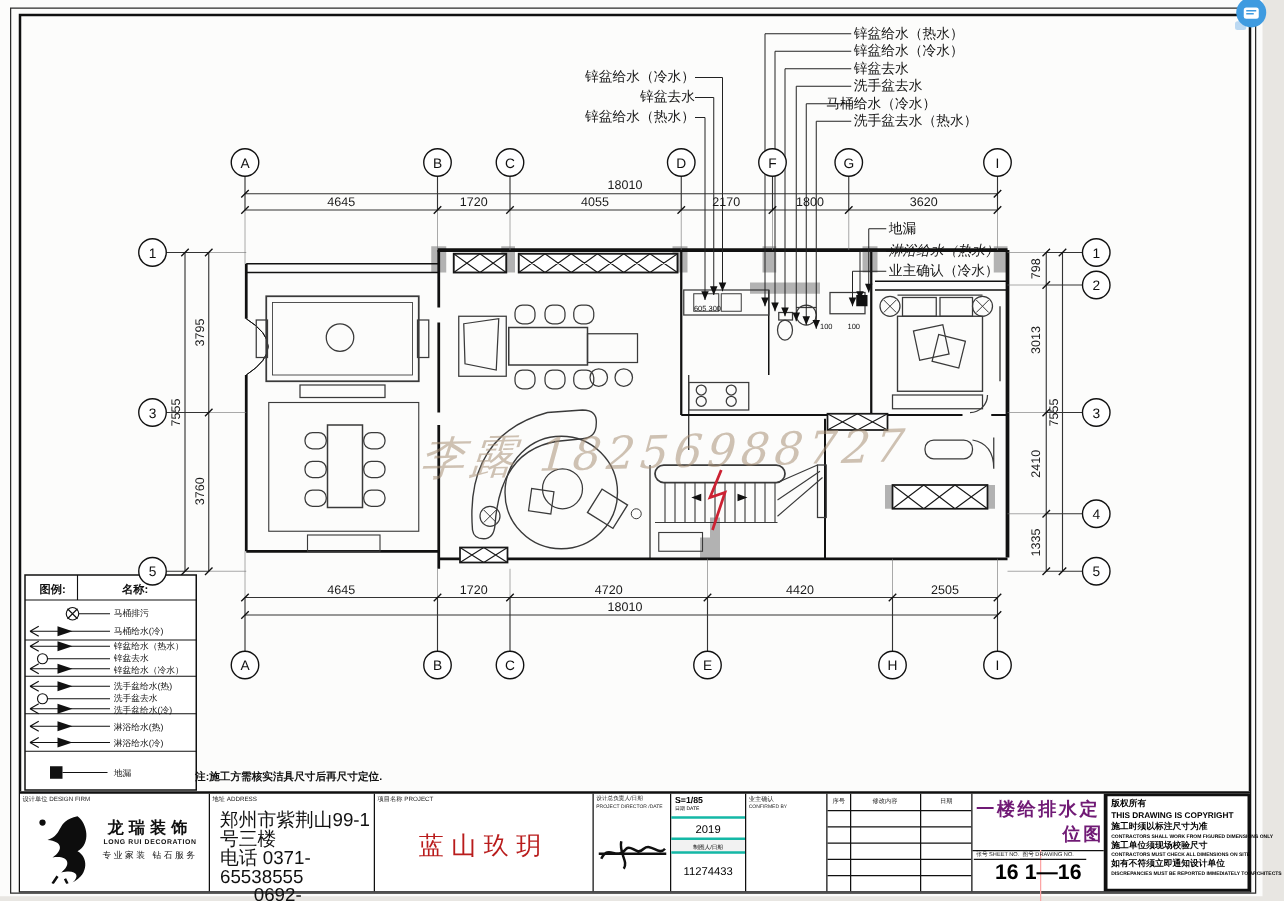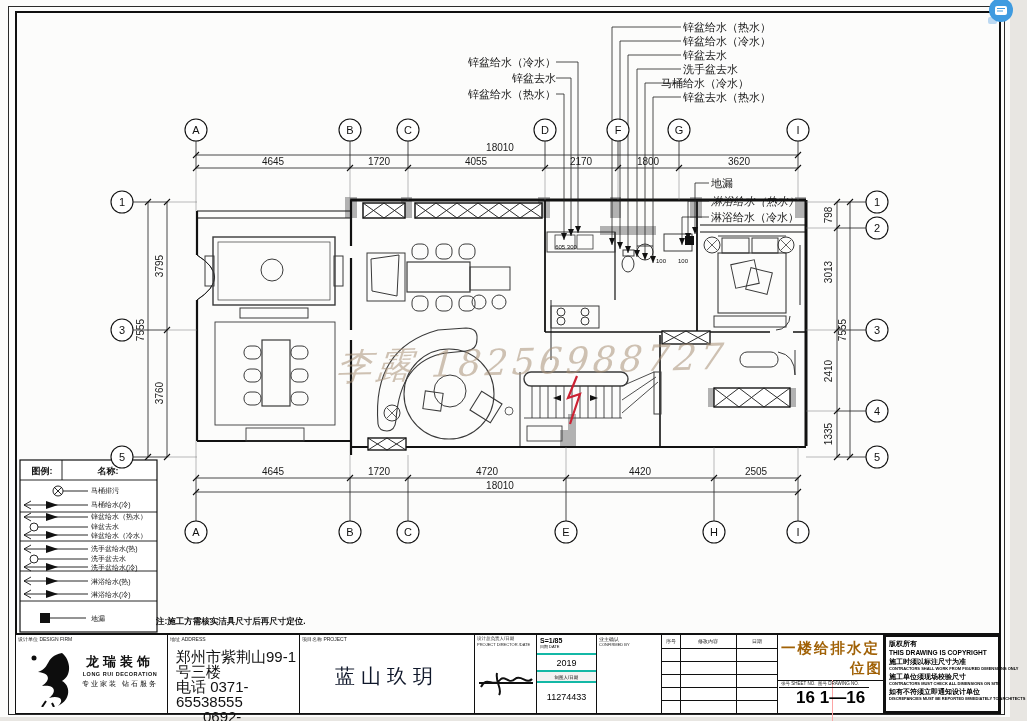--- a/index.html
+++ b/index.html
@@ -15,23 +15,23 @@
     white-space:nowrap;pointer-events:none;}
   #note{position:absolute;left:156px;top:616px;font-size:8.5px;color:#111;font-weight:bold;}
   
   #titleblock{position:absolute;left:16px;top:633px;width:984px;height:78px;border-top:2px solid #101010;background:#fff;}
   .tb-cell{position:absolute;top:0;height:78px;border-right:1.5px solid #101010;box-sizing:border-box;}
   .tb-head{position:absolute;left:2px;top:1px;font-size:5px;color:#222;transform-origin:0 0;white-space:nowrap;}
   .co-name{font-size:13px;letter-spacing:4px;font-weight:bold;color:#111;}
   .co-en{font-size:5.5px;font-weight:bold;letter-spacing:.5px;color:#111;}
   .co-slogan{font-size:7px;letter-spacing:2px;color:#111;margin-top:2px;}
   .addr{font-size:15px;color:#111;line-height:15px;}
-  .proj{font-size:20px;letter-spacing:6px;color:#0f172a;}
+  .proj{font-size:20px;letter-spacing:6px;color:#b91c1c;}
   .tb-sub{position:absolute;left:0;width:100%;box-sizing:border-box;border-bottom:2px solid #14b8a6;}
-  .redtitle{color:#a16207;font-size:14.5px;font-weight:bold;letter-spacing:2px;line-height:20px;text-align:center;}
+  .redtitle{color:#701a75;font-size:14.5px;font-weight:bold;letter-spacing:2px;line-height:20px;text-align:center;}
   .sheetnum{font-size:17px;font-weight:bold;color:#000;text-align:center;}
   .tiny-lbl{font-size:4.5px;color:#222;border-bottom:1px solid #101010;padding:1px 2px;white-space:nowrap;}
   .cp-zh{font-size:7px;font-weight:bold;color:#000;line-height:9px;white-space:nowrap;}
   .cp-en-big{font-size:6.6px;font-weight:bold;color:#000;line-height:9px;white-space:nowrap;}
   .cp-en-tiny{font-size:4px;font-weight:bold;color:#000;line-height:6px;white-space:nowrap;}
   .rev-h{position:absolute;top:0;height:13px;font-size:5px;color:#222;text-align:center;line-height:13px;}
   #badge{position:absolute;left:988px;top:-2px;width:39px;height:28px;}
 </style>
 </head>
 <body>
@@ -335,24 +335,24 @@
   </svg>
 
   <div class="ann ann-r" style="left:400px;top:56px;">锌盆给水（冷水）</div>
   <div class="ann ann-r" style="left:400px;top:72px;">锌盆去水</div>
   <div class="ann ann-r" style="left:400px;top:88px;">锌盆给水（热水）</div>
   <div class="ann" style="left:683px;top:21px;">锌盆给水（热水）</div>
   <div class="ann" style="left:683px;top:35px;">锌盆给水（冷水）</div>
   <div class="ann" style="left:683px;top:49px;">锌盆去水</div>
   <div class="ann" style="left:683px;top:63px;">洗手盆去水</div>
   <div class="ann" style="left:644px;top:77px;margin-left:17px;">马桶给水（冷水）</div>
-  <div class="ann" style="left:683px;top:91px;">锌盆去水（热水）</div>
+  <div class="ann" style="left:683px;top:91px;">洗手盆去水（热水）</div>
   <div class="ann" style="left:711px;top:177px;">地漏</div>
   <div class="ann" style="left:711px;top:195px;font-style:italic;">淋浴给水（热水）</div>
-  <div class="ann" style="left:711px;top:211px;">淋浴给水（冷水）</div>
+  <div class="ann" style="left:711px;top:211px;">业主确认（冷水）</div>
 
   <div id="watermark">李露 18256988727</div>
   <div id="note">注:施工方需核实洁具尺寸后再尺寸定位.</div>
 
   <div id="titleblock">
 
     <div class="tb-cell" style="left:0;width:152px;">
       <div class="tb-head">设计单位 DESIGN FIRM</div>
       <svg width="52" height="58" style="position:absolute;left:6px;top:14px;">
         <path d="M40,4 C22,8 30,18 16,23 C28,24 29,31 20,37 C32,35 36,42 27,49 C38,46 43,51 36,57 C50,50 48,36 40,32 C51,26 48,10 40,4 Z" fill="#0d0d0d"></path>

